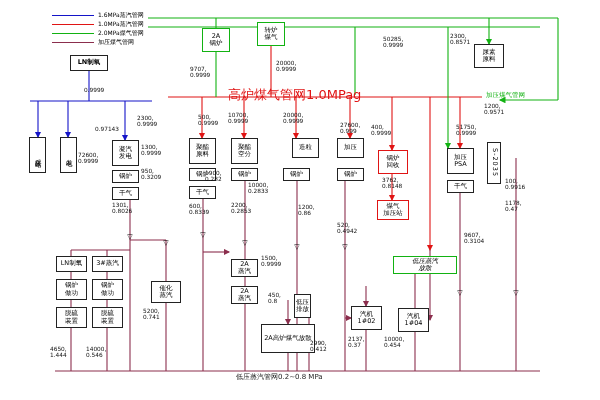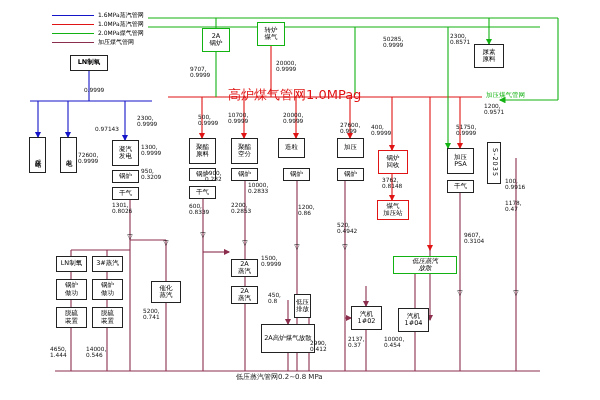--- a/index.html
+++ b/index.html
@@ -116,21 +116,21 @@
 发电</div>
     <div class="node" style="left: 112px; top: 170px; width: 27px; height: 13px; border-color: rgb(34, 34, 34);">锅炉</div>
     <div class="node" style="left: 112px; top: 187px; width: 27px; height: 13px; border-color: rgb(34, 34, 34);">干气</div>
     <div class="node" style="left: 189px; top: 138px; width: 27px; height: 26px; border-color: rgb(34, 34, 34);">聚酯
 原料</div>
     <div class="node" style="left: 189px; top: 168px; width: 27px; height: 13px; border-color: rgb(34, 34, 34);">锅炉</div>
     <div class="node" style="left: 189px; top: 186px; width: 27px; height: 13px; border-color: rgb(34, 34, 34);">干气</div>
     <div class="node" style="left: 231px; top: 138px; width: 27px; height: 26px; border-color: rgb(34, 34, 34);">聚酯
 空分</div>
     <div class="node" style="left: 231px; top: 168px; width: 27px; height: 13px; border-color: rgb(34, 34, 34);">锅炉</div>
-    <div class="node" style="left: 278px; top: 138px; width: 27px; height: 20px; border-color: rgb(34, 34, 34);">造粒</div>
+    <div class="node" style="left: 292px; top: 138px; width: 27px; height: 20px; border-color: rgb(34, 34, 34);">造粒</div>
     <div class="node" style="left: 283px; top: 168px; width: 27px; height: 13px; border-color: rgb(34, 34, 34);">锅炉</div>
     <div class="node" style="left: 337px; top: 138px; width: 27px; height: 20px; border-color: rgb(34, 34, 34);">加压</div>
     <div class="node" style="left: 337px; top: 168px; width: 27px; height: 13px; border-color: rgb(34, 34, 34);">锅炉</div>
     <div class="node" style="left: 378px; top: 150px; width: 30px; height: 24px; border-color: rgb(224, 20, 20);">锅炉
 回收</div>
     <div class="node" style="left: 377px; top: 200px; width: 32px; height: 20px; border-color: rgb(224, 20, 20);">煤气
 加压站</div>
     <div class="node" style="left: 447px; top: 148px; width: 27px; height: 26px; border-color: rgb(34, 34, 34);">加压
 PSA</div>
     <div class="node" style="left: 447px; top: 180px; width: 27px; height: 13px; border-color: rgb(34, 34, 34);">干气</div>

